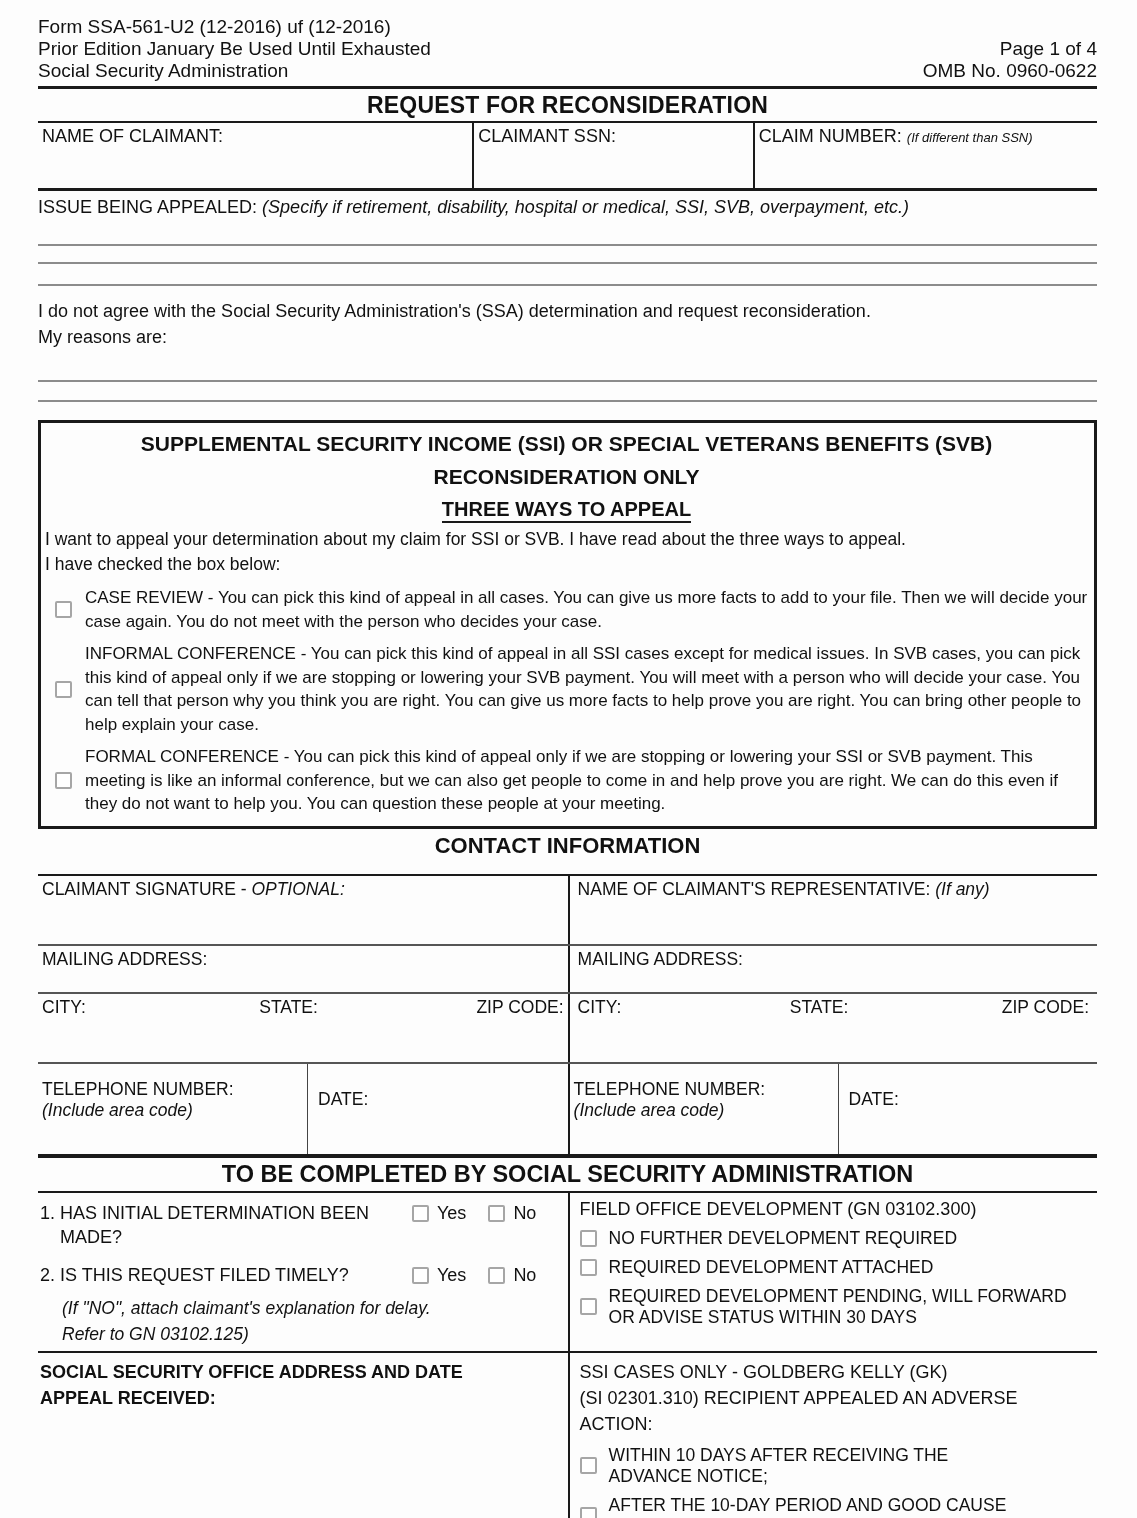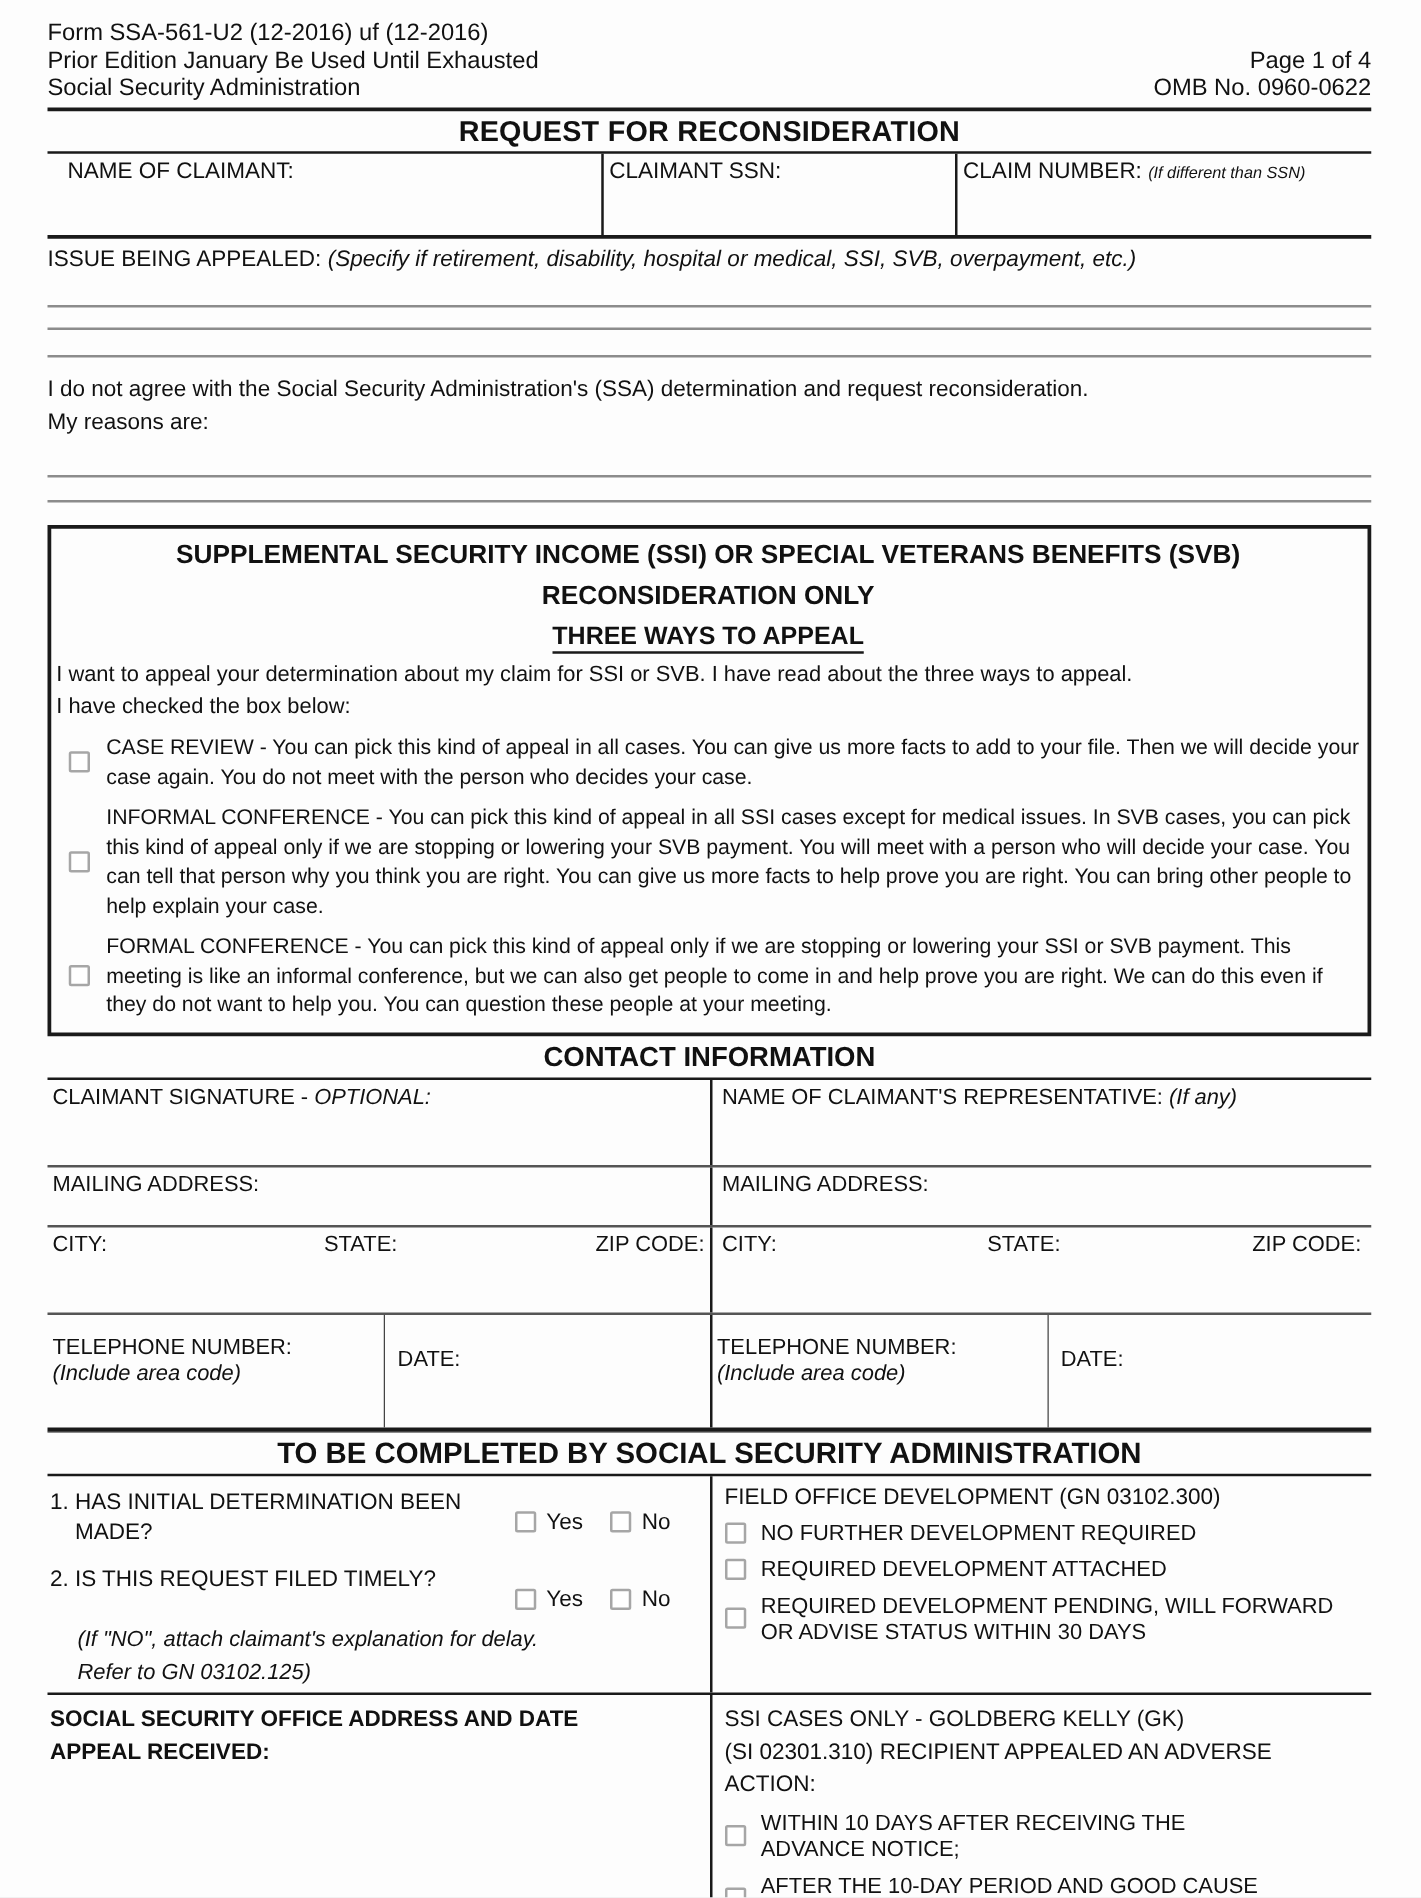--- a/index.html
+++ b/index.html
@@ -12,21 +12,21 @@
   
   .hdr { display: flex; justify-content: space-between; align-items: flex-start;
          border-bottom: 3px solid #1a1a1a; padding-bottom: 4px; }
   .hdr-left div, .hdr-right div { font-size: 19px; line-height: 22px; }
   .hdr-right { text-align: right; padding-top: 22px; }
   .b { font-weight: normal; }
   .i { font-style: italic; }
   .form-title { text-align: center; font-size: 23px; font-weight: bold; padding: 3px 0 2px 0; letter-spacing: .2px; }
   
   .claimant-table { display: flex; border-top: 2px solid #1a1a1a; border-bottom: 3px solid #1a1a1a; height: 70px; }
-  .claimant-table .cell { padding: 3px 4px; font-size: 18px; margin-left: 12px; }
+  .claimant-table .cell { padding: 3px 4px; font-size: 18px; }
   .c-name { width: 41%; }
   .c-ssn  { width: 26.5%; border-left: 2px solid #1a1a1a; }
   .c-claim{ width: 32.5%; border-left: 2px solid #1a1a1a; }
   .small-note { font-size: 13px; font-style: italic; }
   
   .issue-label-row { font-size: 18px; margin-top: 6px; }
   .write-line { border-top: 2px solid #8c8c8c; height: 0; }
   .ln-a { margin-top: 26px; } .ln-b { margin-top: 16px; } .ln-c { margin-top: 20px; }
   .agree { font-size: 18px; line-height: 26px; margin-top: 12px; }
   .ln-d { margin-top: 30px; } .ln-e { margin-top: 18px; }
@@ -35,21 +35,21 @@
   .box-t1 { text-align: center; font-weight: bold; font-size: 21px; line-height: 30px; }
   .box-t2 { text-align: center; font-weight: bold; font-size: 21px; line-height: 30px; margin-top: 3px; }
   .box-t3 { text-align: center; font-weight: bold; font-size: 20px; margin-top: 6px; }
   .box-t3 span { border-bottom: 2px solid #1a1a1a; padding-bottom: 1px; }
   .appeal-intro { font-size: 17.5px; line-height: 25px; margin-top: 6px; }
   .opt { display: flex; align-items: center; margin-top: 9px; }
   .opt-cbcol { width: 40px; flex: 0 0 40px; display: flex; justify-content: flex-start; padding-left: 10px; }
   .cb { width: 17px; height: 17px; border: 2px solid #a6a6a6; border-radius: 2px; background: #fff; display: inline-block; flex: 0 0 17px; }
   .opt-text { font-size: 17px; line-height: 23.5px; }
   
-  .section-h { text-align: center; font-weight: bold; font-size: 22px; padding: 4px 0 3px 0; }
+  .section-h { text-align: center; font-weight: bold; font-size: 22px; padding: 4px 0 15px 0; }
   .contact-table { border-top: 2px solid #1a1a1a; border-bottom: 3px solid #1a1a1a; }
   .ct-row { display: flex; }
   .ct-row + .ct-row { border-top: 2px solid #555; }
   .ct-left { width: 50.2%; border-right: 2px solid #1a1a1a; padding: 3px 4px; }
   .ct-right { width: 49.8%; padding: 3px 8px; }
   .ct-row .lbl { font-size: 17.5px; }
   .r1 { height: 68px; } .r2 { height: 48px; } .r3 { height: 70px; } .r4 { height: 92px; }
   .csz { display: flex; }
   .csz .lbl { flex: 1; }
   .tel-split { display: flex; height: 100%; padding: 0; }
@@ -58,21 +58,21 @@
   
   .ssa-head { border-top: 1px solid #1a1a1a; text-align: center; font-weight: bold; font-size: 23.5px; padding: 3px 0; }
   .ssa-table { border-top: 2px solid #1a1a1a; border-bottom: 2px solid #1a1a1a; }
   .ssa-row { display: flex; }
   .ssa-row + .ssa-row { border-top: 2px solid #1a1a1a; }
   .ssa-left { width: 50.2%; border-right: 2px solid #1a1a1a; padding: 4px 6px 4px 2px; }
   .ssa-right { width: 49.8%; padding: 4px 4px 4px 10px; }
   .tr1 { min-height: 136px; } .tr2 { min-height: 188px; }
   .q-row { display: flex; align-items: flex-start; margin-top: 4px; }
   .q-text { font-size: 18px; line-height: 24px; width: 358px; padding-left: 20px; text-indent: -20px; }
-  .yn { display: flex; align-items: center; gap: 8px; margin-top: 18px; }
+  .yn { display: flex; align-items: center; gap: 8px; margin-top: 2px; }
   .yn .cb { margin-left: 14px; }
   .yn-lab { font-size: 18px; }
   .q2 { margin-top: 14px; }
   .delay-note { font-style: italic; font-size: 17.5px; line-height: 26px; margin: 8px 0 0 22px; }
   .fo-head { font-weight: normal; font-size: 18px; margin-top: 2px; }
   .fo-item { display: flex; align-items: center; margin-top: 8px; }
   .fo-item .cb { margin-right: 12px; }
   .fo-item .fo-lab { font-size: 17.5px; line-height: 21px; }
   .office-addr { font-weight: bold; font-size: 18px; line-height: 26px; margin-top: 2px; }
   .gk-head { font-size: 18px; line-height: 26px; margin-top: 2px; }

